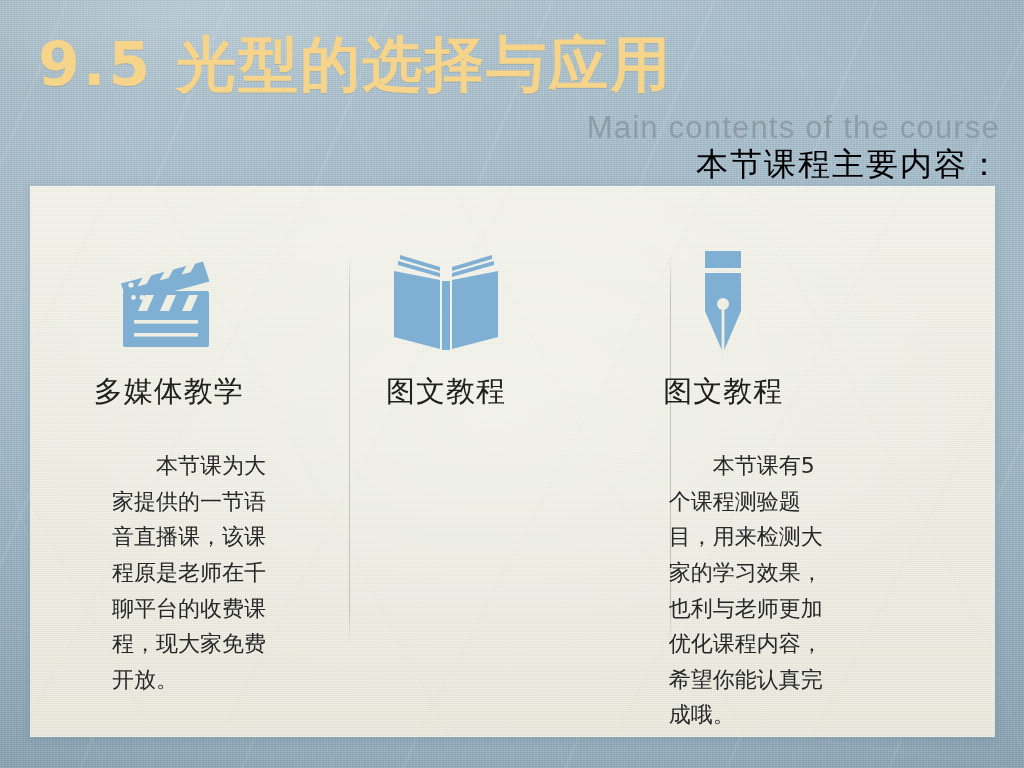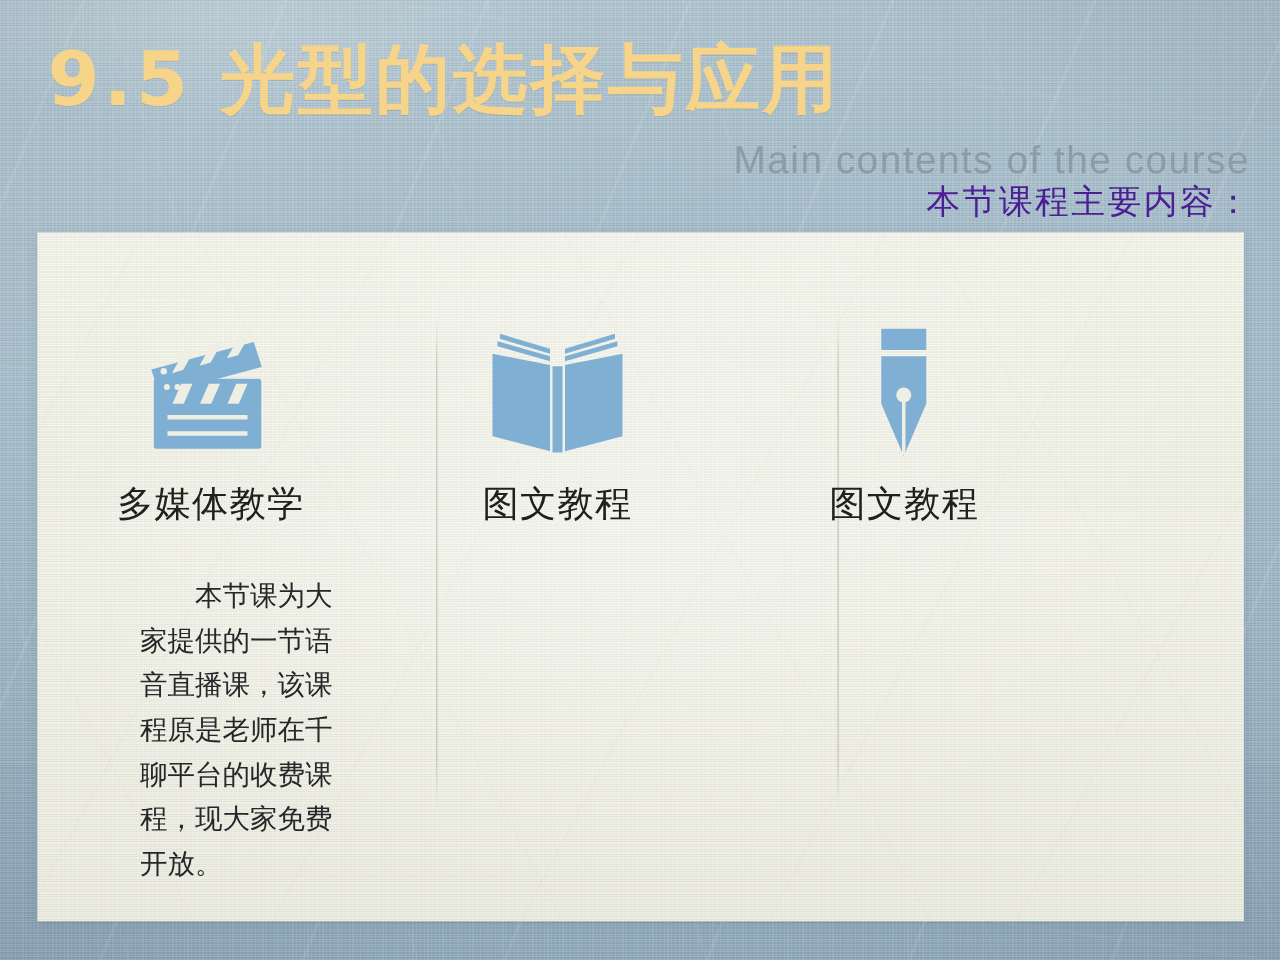--- a/index.html
+++ b/index.html
@@ -81,22 +81,22 @@
     font-weight: 300;
     letter-spacing: 1.2px;
     white-space: nowrap;
     font-family: "Liberation Sans", sans-serif;
     opacity: 0.92;
   }
   .subtitle-cn {
     position: absolute;
     right: 22px;
     top: 143px;
-    color: #4c1d95;
-    font-size: 27px;
+    color: #000000;
+    font-size: 32px;
     letter-spacing: 2px;
     white-space: nowrap;
     font-family: "DejaVu Sans", sans-serif;
   }
 
   
   .card {
     position: absolute;
     left: 30px;
     top: 186px;
@@ -124,21 +124,21 @@
   .card-shade {
     position: absolute;
     inset: 0;
     background: radial-gradient(ellipse 820px 520px at 48% 40%, rgba(255,255,255,0.25) 0%, rgba(255,255,255,0) 60%),
                 linear-gradient(to bottom, rgba(255,255,255,0.10), rgba(150,150,125,0.08));
   }
 
   
   .columns {
     position: absolute;
-    left: 0; top: 16px;
+    left: 0; top: 4px;
     width: 832px; height: 551px;
     display: flex;
   }
   .col {
     position: relative;
     flex: 1 1 0;
     padding: 0;
   }
   .divider {
     position: absolute;
@@ -279,17 +279,18 @@
             </g>
             <g fill="#eeefe2">
 
               <circle cx="35" cy="55" r="6"></circle>
 
               <rect x="33.6" y="55" width="2.8" height="48"></rect>
             </g>
           </svg>
         </div>
         <div class="col-heading">图文教程</div>
+        <div class="col-body">本节课有5个课程测验题目，用来检测大家的学习效果，也利与老师更加优化课程内容，希望你能认真完成哦。</div>
       </div>
 
     </div>
   </div>
 </div>
 
 </body></html>

